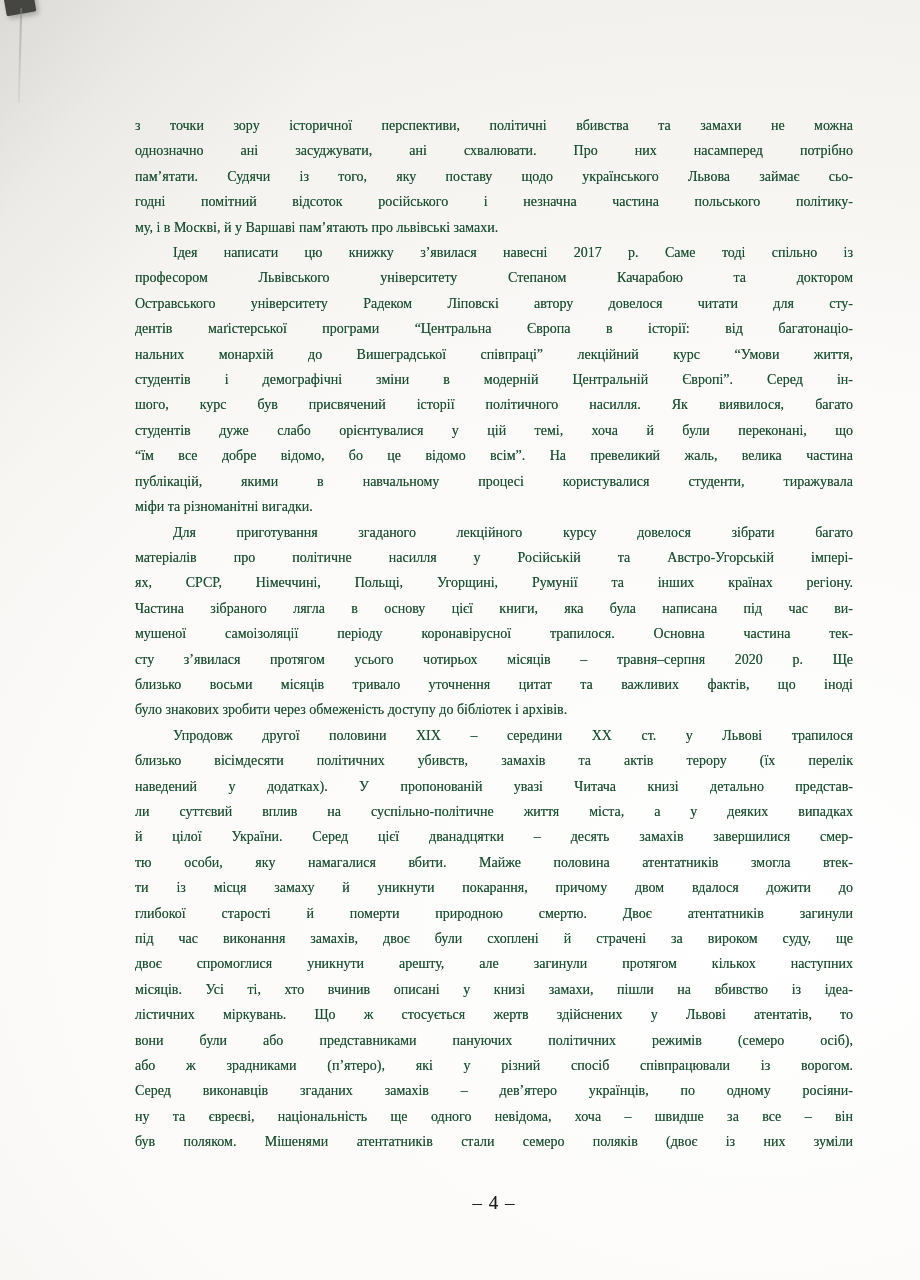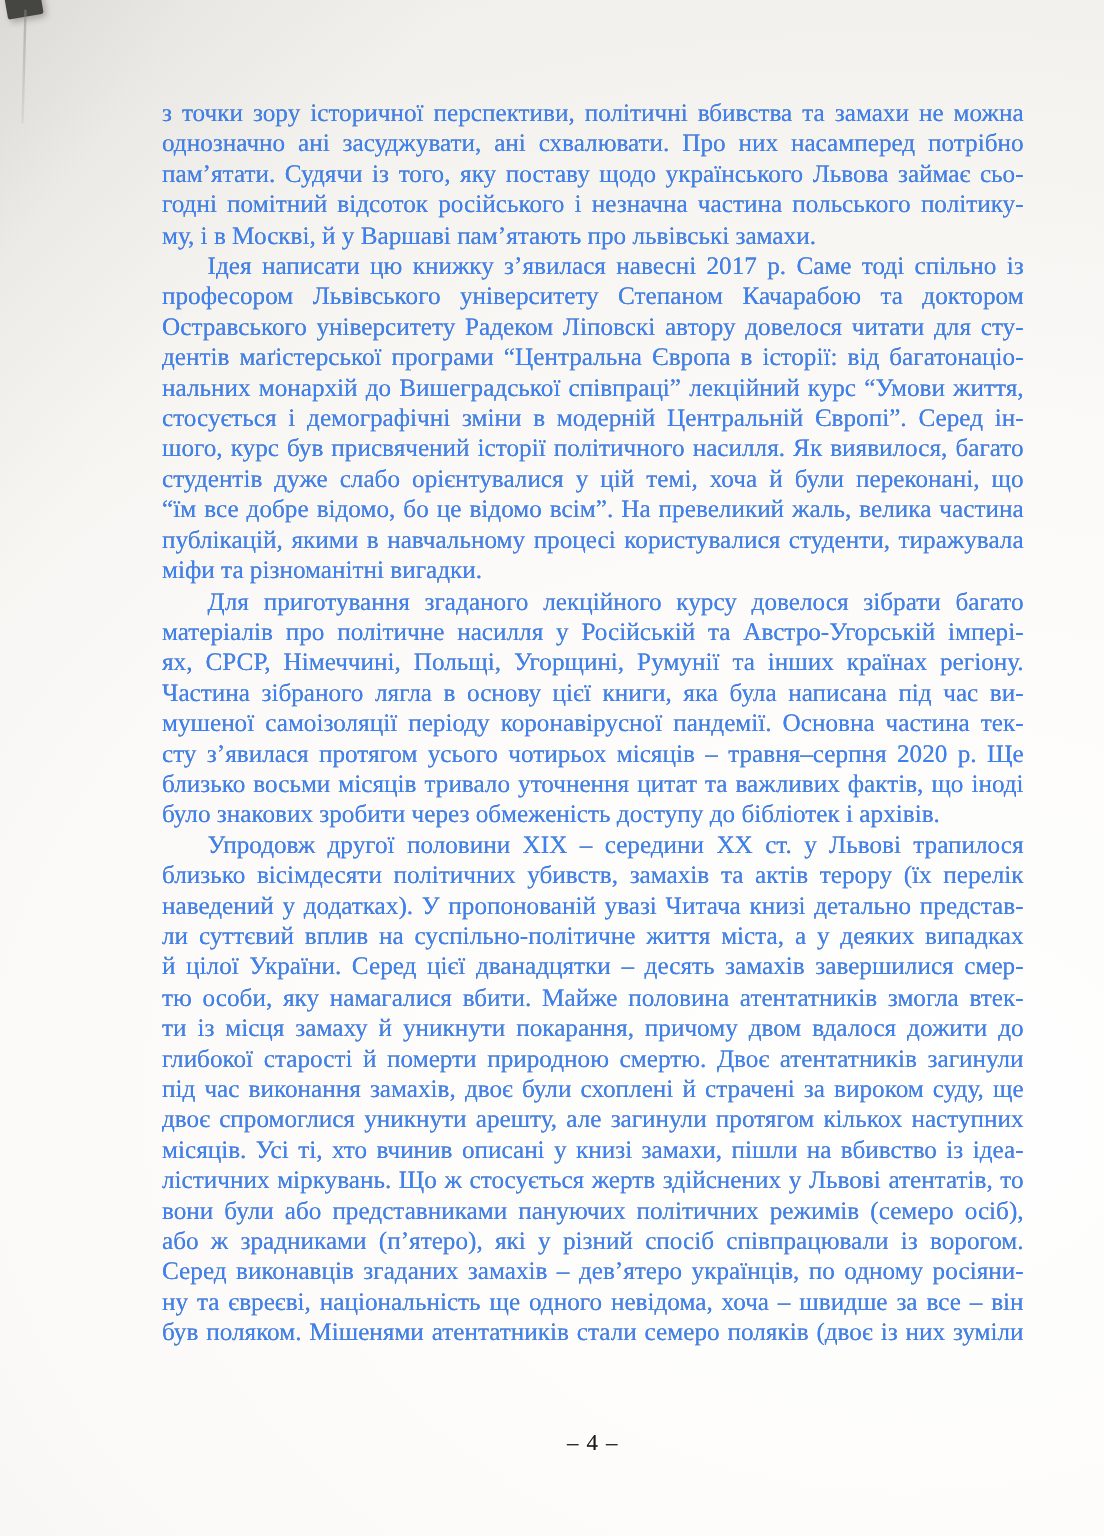--- a/index.html
+++ b/index.html
@@ -28,23 +28,23 @@
   }
   .corner-line {
     position: absolute; left: 19px; top: 8px;
     width: 2px; height: 95px;
     background: linear-gradient(#86847f, #cfcdc7);
     opacity: .5;
     transform: rotate(1.5deg);
   }
   .text-block {
     position: absolute;
-    left: 135px; top: 82px; width: 718px;
-    color: #3b82f6;
-    font-size: 21px;
+    left: 135px; top: 113px; width: 718px;
+    color: #14532d;
+    font-size: 14px;
     line-height: 25.4px;
     text-shadow: 0 0 .5px rgba(20,20,20,.55);
   }
   .paragraph { margin: 0; }
   .line {
     text-align: justify;
     -moz-text-align-last: justify;
     text-align-last: justify;
   }
   .line.indent { text-indent: 38px; }
@@ -77,33 +77,33 @@
       <div class="line">пам’ятати. Судячи із того, яку поставу щодо українського Львова займає сьо-</div>
       <div class="line">годні помітний відсоток російського і незначна частина польського політику-</div>
       <div class="line endline">му, і в Москві, й у Варшаві пам’ятають про львівські замахи.</div>
     </div>
     <div class="paragraph">
       <div class="line indent">Ідея написати цю книжку з’явилася навесні 2017 р. Саме тоді спільно із</div>
       <div class="line">професором Львівського університету Степаном Качарабою та доктором</div>
       <div class="line">Остравського університету Радеком Ліповскі автору довелося читати для сту-</div>
       <div class="line">дентів маґістерської програми “Центральна Європа в історії: від багатонаціо-</div>
       <div class="line">нальних монархій до Вишеградської співпраці” лекційний курс “Умови життя,</div>
-      <div class="line">стосується і демографічні зміни в модерній Центральній Європі”. Серед ін-</div>
+      <div class="line">студентів і демографічні зміни в модерній Центральній Європі”. Серед ін-</div>
       <div class="line">шого, курс був присвячений історії політичного насилля. Як виявилося, багато</div>
       <div class="line">студентів дуже слабо орієнтувалися у цій темі, хоча й були переконані, що</div>
       <div class="line">“їм все добре відомо, бо це відомо всім”. На превеликий жаль, велика частина</div>
       <div class="line">публікацій, якими в навчальному процесі користувалися студенти, тиражувала</div>
       <div class="line endline">міфи та різноманітні вигадки.</div>
     </div>
     <div class="paragraph">
       <div class="line indent">Для приготування згаданого лекційного курсу довелося зібрати багато</div>
       <div class="line">матеріалів про політичне насилля у Російській та Австро-Угорській імпері-</div>
       <div class="line">ях, СРСР, Німеччині, Польщі, Угорщині, Румунії та інших країнах регіону.</div>
       <div class="line">Частина зібраного лягла в основу цієї книги, яка була написана під час ви-</div>
-      <div class="line">мушеної самоізоляції періоду коронавірусної пандемії. Основна частина тек-</div>
+      <div class="line">мушеної самоізоляції періоду коронавірусної трапилося. Основна частина тек-</div>
       <div class="line">сту з’явилася протягом усього чотирьох місяців – травня–серпня 2020 р. Ще</div>
       <div class="line">близько восьми місяців тривало уточнення цитат та важливих фактів, що іноді</div>
       <div class="line endline">було знакових зробити через обмеженість доступу до бібліотек і архівів.</div>
     </div>
     <div class="paragraph">
       <div class="line indent">Упродовж другої половини XIX – середини XX ст. у Львові трапилося</div>
       <div class="line">близько вісімдесяти політичних убивств, замахів та актів терору (їх перелік</div>
       <div class="line">наведений у додатках). У пропонованій увазі Читача книзі детально представ-</div>
       <div class="line">ли суттєвий вплив на суспільно-політичне життя міста, а у деяких випадках</div>
       <div class="line">й цілої України. Серед цієї дванадцятки – десять замахів завершилися смер-</div>

